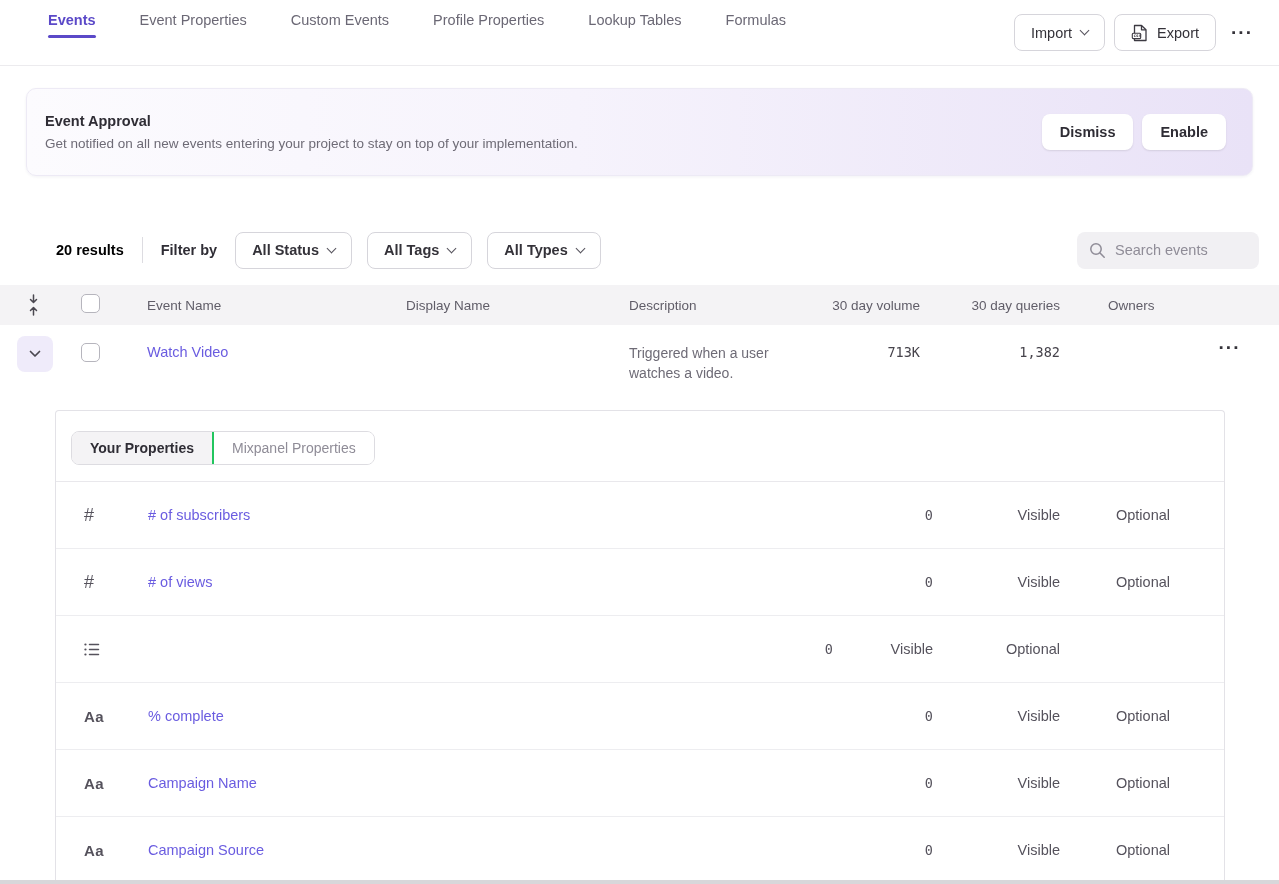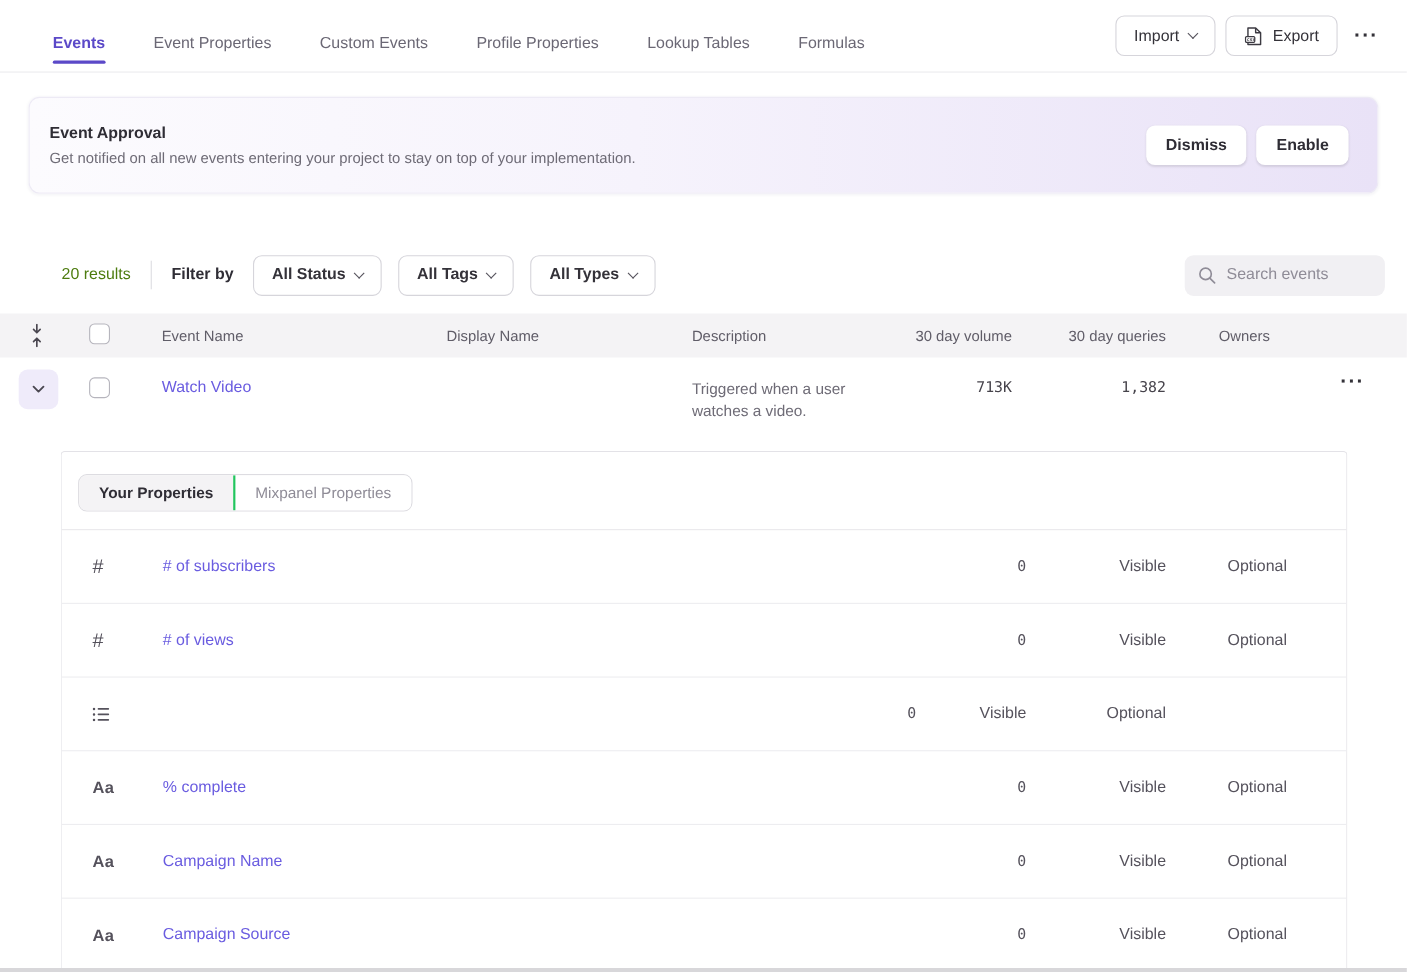--- a/index.html
+++ b/index.html
@@ -7,21 +7,21 @@
   body {
     font-family:"Liberation Sans", sans-serif;
     color:#343239; background:#fff;
     overflow:hidden; position:relative;
   }
 
   
   .nav { height:66px; display:flex; align-items:center; justify-content:space-between;
          padding:0 20px 0 48px; border-bottom:1px solid #ecebee; }
   .tabs { display:flex; gap:44px; height:100%; align-items:flex-start; }
-  .tab { display:flex; flex-direction:column; align-items:center; padding-top:32px;
+  .tab { display:flex; flex-direction:column; align-items:center; padding-top:12px;
          font-size:14.5px; font-weight:500; color:#6b6875; cursor:pointer; }
   .tab::after { content:""; height:3px; width:100%; margin-top:7px; border-radius:2px; background:transparent; }
   .tab.active { color:#5b49c8; font-weight:700; }
   .tab.active::after { background:#5b49c8; }
 
   .nav-actions { display:flex; align-items:center; gap:9px; }
   .btn { height:37px; border:1px solid #d6d5db; border-radius:8px; background:#fff;
          font-family:inherit; font-size:14.5px; font-weight:500; color:#343239;
          padding:0 16px; display:inline-flex; align-items:center; gap:9px; cursor:pointer; }
   .chev { width:7px; height:7px; border-right:1.6px solid #55525c; border-bottom:1.6px solid #55525c;
@@ -37,21 +37,21 @@
             display:flex; align-items:center; justify-content:space-between; padding:0 26px 0 18px;gap:33px; }
   .banner-title { font-size:14.5px; font-weight:700; margin-bottom:7px; color:#2f2d35; }
   .banner-desc { font-size:13.5px; color:#6e6b76; }
   .banner-actions { display:flex; gap:9px; }
   .banner-btn { height:36px; padding:0 18px; border:none; border-radius:8px; background:#fff;
                 font-family:inherit; font-size:14.5px; font-weight:600; color:#2f2d35;
                 box-shadow:0 1px 2px rgba(0,0,0,.1); cursor:pointer; }
 
   
   .filter-row { margin:52px 20px 0 56px; height:44px; display:flex; align-items:center; }
-  .results { font-size:14.5px; font-weight:400; color:#4d7c0f; }
+  .results { font-size:14.5px; font-weight:700; color:#000000; }
   .vdiv { width:1px; height:26px; background:#dddce1; margin:0 18px; }
   .filter-by { font-size:14.5px; font-weight:600; color:#2f2d35; margin-right:18px; }
   .dropdown { margin-right:15px; font-weight:600; }
   .search { margin-left:auto; width:182px; height:37px; background:#f1f0f3; border-radius:8px;
             display:flex; align-items:center; padding:0 12px; gap:9px; }
   .search input { border:none; background:transparent; outline:none; width:100%;
                   font-family:inherit; font-size:14.5px; color:#1d4ed8; }
   .search input::placeholder { color:#8f8c97; }
 
   

